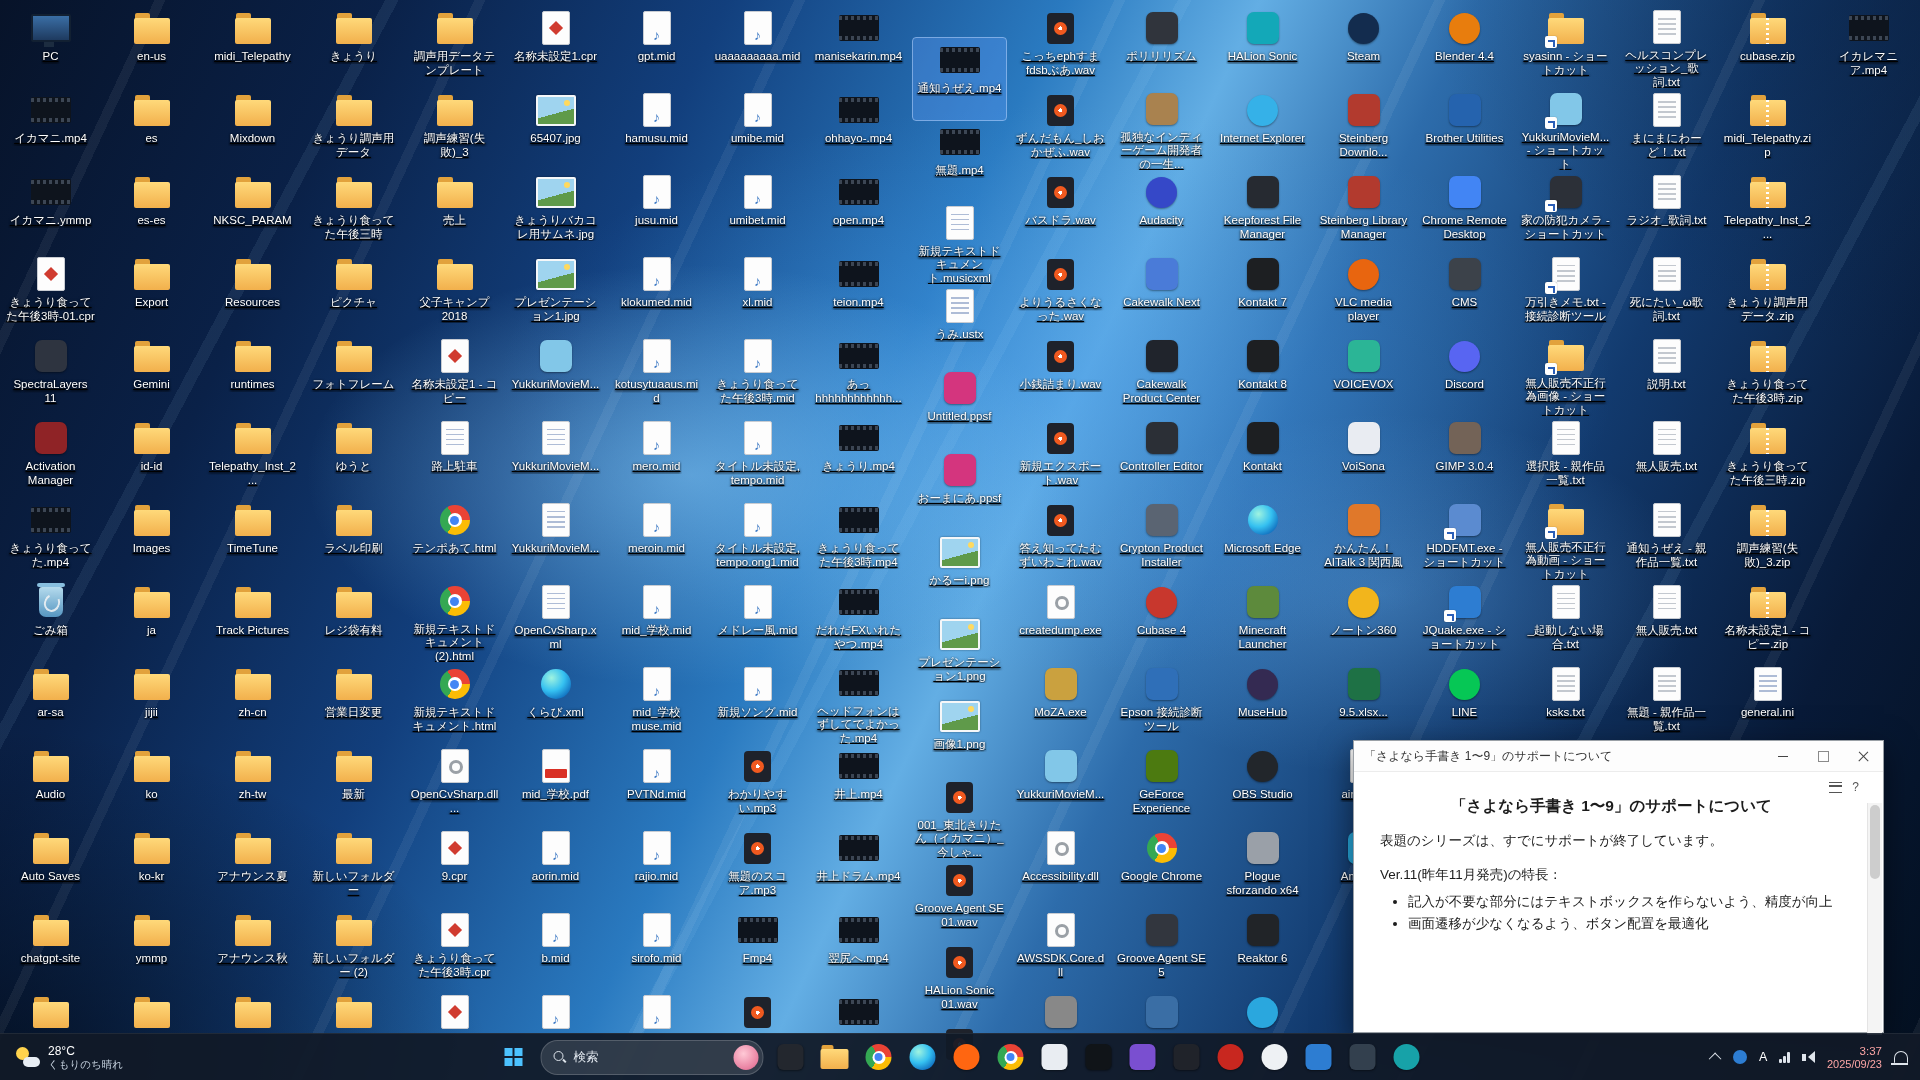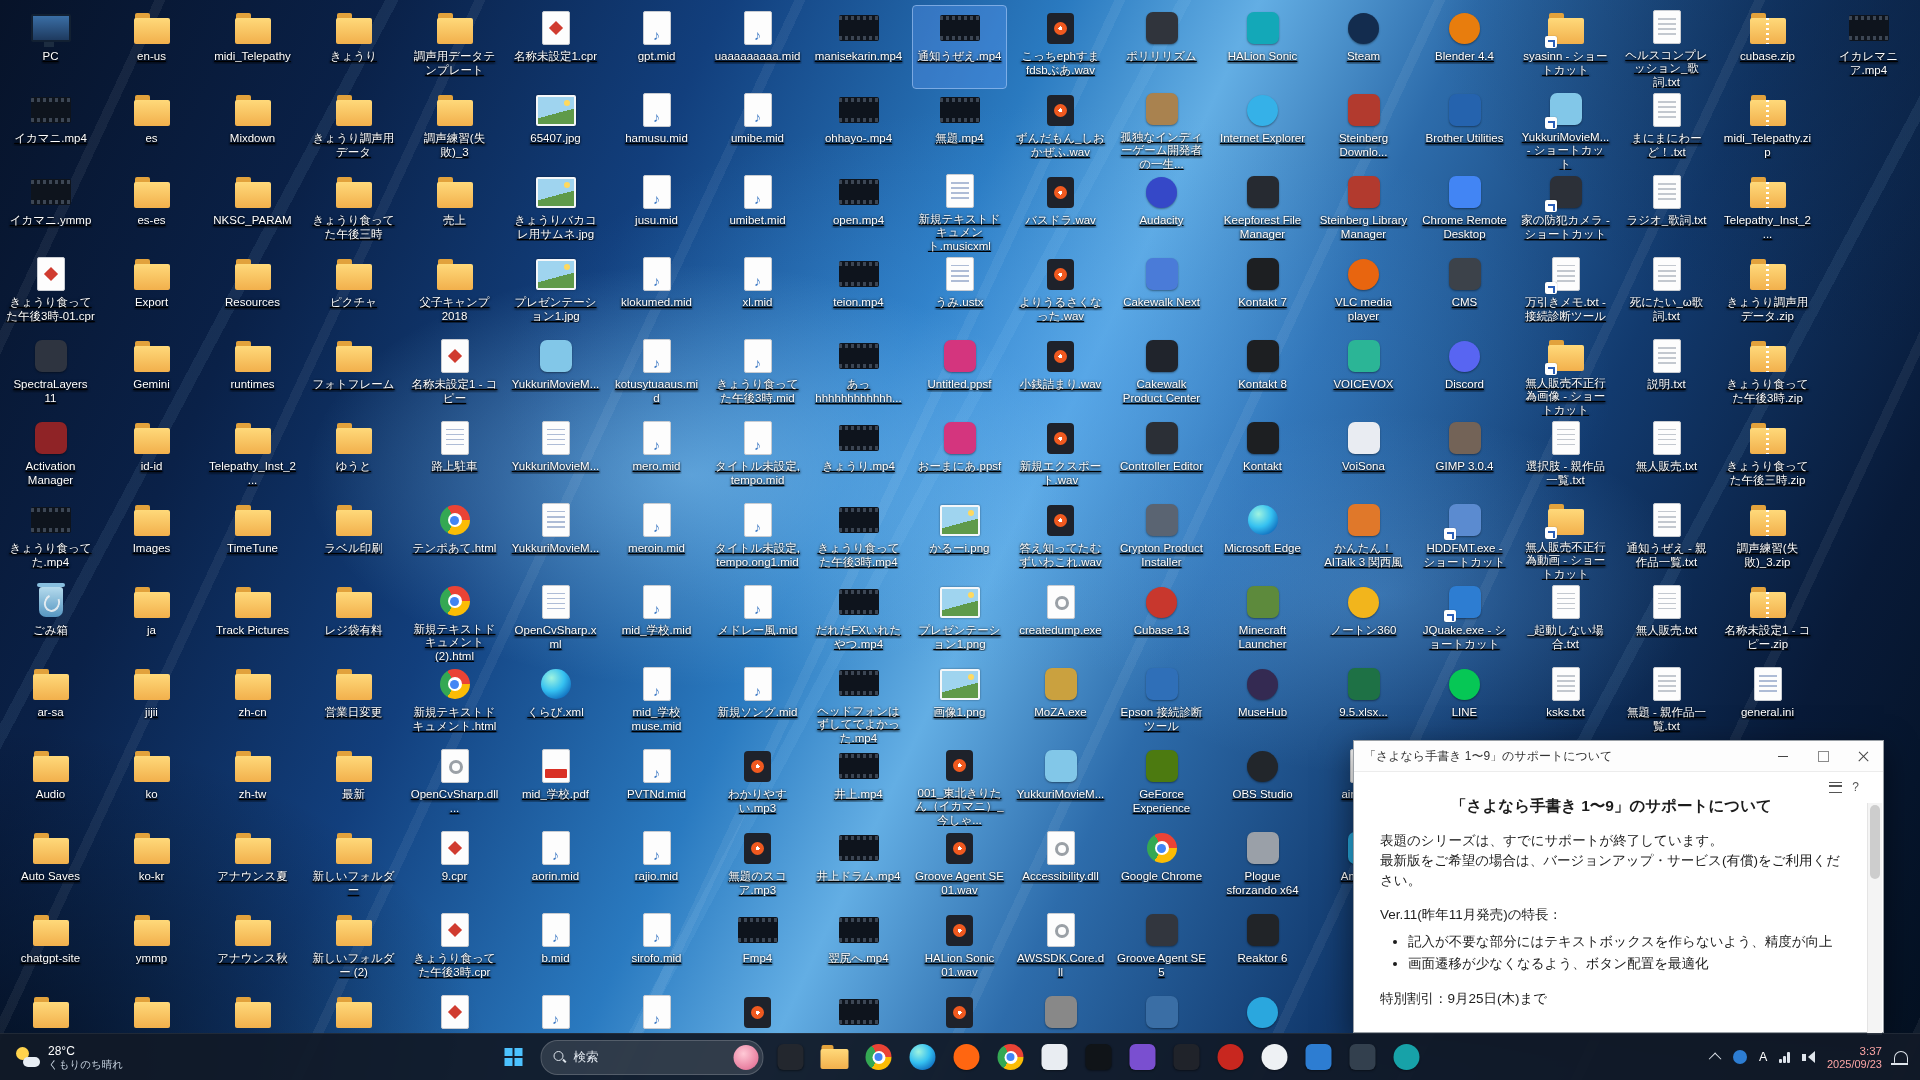--- a/index.html
+++ b/index.html
@@ -12,21 +12,21 @@
     radial-gradient(ellipse 700px 500px at 100% 0%, rgba(10,30,60,.5), transparent 70%),
     linear-gradient(115deg,#071329 0%,#0a2148 16%,#123f7d 30%,#2a7ac0 44%,#63aee4 52%,#2d6cab 61%,#123a6e 74%,#081a38 88%,#041020 100%);}
   .streaks{position:absolute;inset:0;background:
     repeating-linear-gradient(115deg, transparent 0 140px, rgba(255,255,255,.06) 140px 150px, transparent 150px 290px),
     repeating-linear-gradient(118deg, transparent 0 340px, rgba(180,225,255,.08) 340px 352px, transparent 352px 700px);
     pointer-events:none;}
   
   .grid{position:absolute;left:0;top:6px;display:flex;z-index:1;}
   .dcol{width:101px;display:flex;flex-direction:column;text-decoration:underline;}
   .dcell{height:82px;margin:0 4px;display:flex;flex-direction:column;align-items:center;border-radius:3px;}
-  .dcell.selected{background:rgba(98,161,255,.32);outline:1px solid rgba(170,205,255,.65);}
+  .dcell.selected{background:rgba(98,161,255,.32);outline:1px solid rgba(170,205,255,.65);margin-top:32px;}
   .ibox{position:relative;height:44px;width:100%;display:flex;align-items:center;justify-content:center;}
   .ilabel{font-size:11.5px;line-height:13.5px;color:#fff;text-align:center;max-height:41px;overflow:hidden;
     word-break:break-word;padding:0 2px;text-shadow:0 1px 2px rgba(0,0,0,.9),0 0 3px rgba(0,0,0,.6);}
   
   .fi{position:relative;}
   .fi.pc{width:36px;height:24px;background:linear-gradient(180deg,#3a6ea5,#1e3a5f);border:2px solid #122032;border-radius:2px;}
   .fi.pc::after{content:"";position:absolute;left:11px;bottom:-7px;width:10px;height:5px;background:#1c2c40;}
   .fi.folder,.fi.zip{width:36px;height:26px;margin-top:5px;}
   .fi.folder::before,.fi.zip::before{content:"";position:absolute;top:-5px;left:1px;width:15px;height:8px;background:#e2a23c;border-radius:2px 2px 0 0;}
   .fi.folder::after,.fi.zip::after{content:"";position:absolute;inset:0;background:linear-gradient(180deg,#ffd97a,#f2b04c);border-radius:2px;}
@@ -1060,21 +1060,21 @@
         <div class="dcell">
           <div class="ibox">
             <div class="fi app" style="--c: #5a6472;"></div>
           </div>
           <div class="ilabel">Crypton Product Installer</div>
         </div>
         <div class="dcell">
           <div class="ibox">
             <div class="fi capp" style="--c: #c8372d;"></div>
           </div>
-          <div class="ilabel">Cubase 13</div>
+          <div class="ilabel">Cubase 4</div>
         </div>
         <div class="dcell">
           <div class="ibox">
             <div class="fi app" style="--c: #2f6fb8;"></div>
           </div>
           <div class="ilabel">Epson 接続診断ツール</div>
         </div>
         <div class="dcell">
           <div class="ibox">
             <div class="fi app" style="--c: #4c7a10;"></div>
@@ -1503,27 +1503,25 @@
           <span class="cls"></span>
         </div>
     </div>
     <div class="dlg-body">
       <div class="dlg-tools">
         <div class="hamburger"></div>
         <div class="help">?</div>
       </div>
       <div class="dlg-h1">「さよなら手書き 1〜9」のサポートについて</div>
       <p class="dlg-p">表題のシリーズは、すでにサポートが終了しています。</p>
-      <p class="dlg-p">最新版をご希望の場合は、バージョンアップ・サービス(有償)をご利用ください。</p>
       <p class="dlg-p dlg-feat">Ver.11(昨年11月発売)の特長：</p>
       <ul>
         <li>記入が不要な部分にはテキストボックスを作らないよう、精度が向上</li>
         <li>画面遷移が少なくなるよう、ボタン配置を最適化</li>
       </ul>
-      <p class="dlg-p dlg-deadline">特別割引：9月25日(木)まで</p>
       <div class="vscroll">
           <div class="thumb"></div>
         </div>
     </div>
   </div>
 
   <div class="taskbar">
     <div class="tb-left">
       <div class="wicon">
         <span class="sun"></span>

